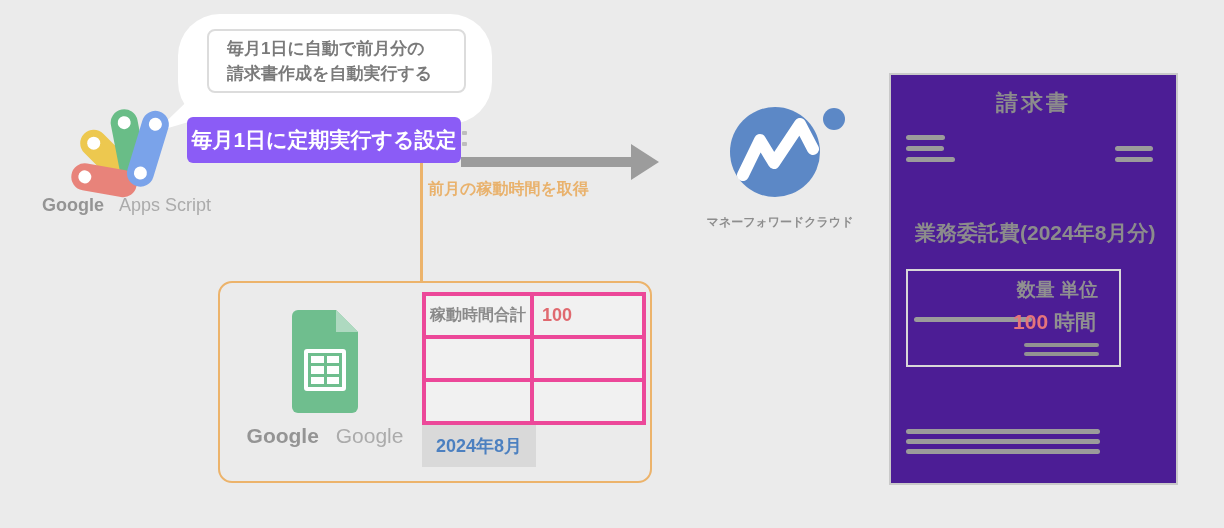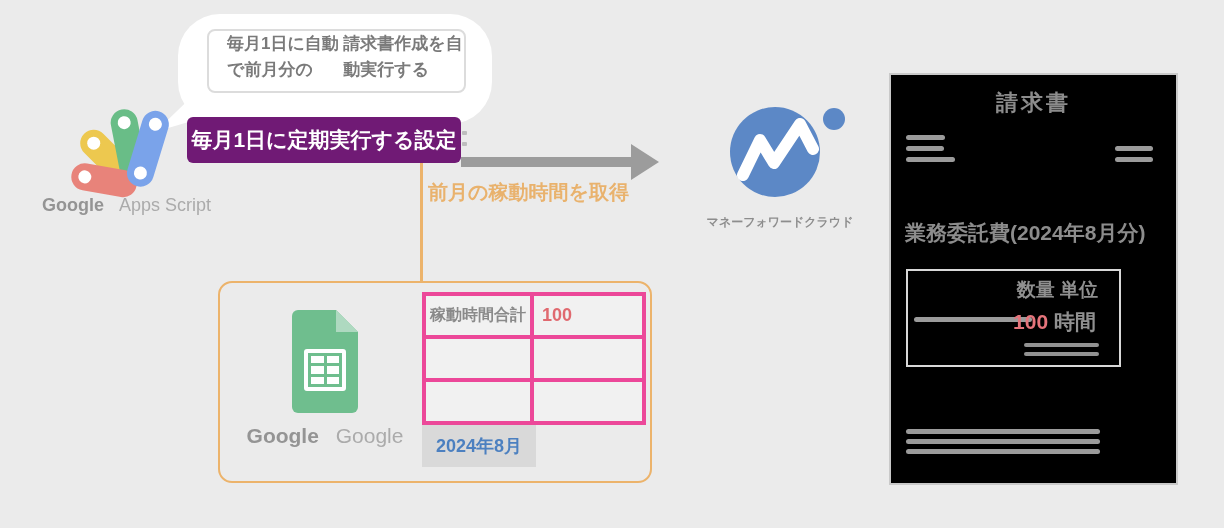--- a/index.html
+++ b/index.html
@@ -5,46 +5,46 @@
   html,body{margin:0;padding:0;}
   body{background:#ebebeb;font-family:"Liberation Sans","DejaVu Sans",sans-serif;}
   .canvas{position:relative;width:1224px;height:528px;background:#ebebeb;overflow:hidden;}
   .abs{position:absolute;}
 
   
   .bubble-body{left:178px;top:14px;width:314px;height:110px;background:#fff;border-radius:42px;z-index:2;}
   .bubble-tail{left:150px;top:84px;width:110px;height:52px;background:#fff;
     clip-path:polygon(50% 0,91% 38%,5% 92%);z-index:2;}
   .bubble-inner{left:207px;top:29px;width:259px;height:64px;background:#fff;border:2px solid #dcdcdc;
-    border-radius:8px;z-index:3;display:flex;justify-content:center;
+    border-radius:8px;z-index:3;display:flex;flex-direction:column;justify-content:center;
     padding-left:18px;box-sizing:border-box;font-size:17px;font-weight:700;color:#7a7a7a;line-height:1.5;}
 
   
   .gas-logo{left:60px;top:100px;width:150px;height:95px;z-index:4;}
   .petal{position:absolute;left:63px;top:8px;width:27px;height:78px;border-radius:14px;transform-origin:50% 100%;}
   .petal::after{content:"";position:absolute;left:7px;top:7px;width:13px;height:13px;border-radius:50%;background:#fff;}
   .p-red{height:66px;top:20px;background:#e8837a;transform:rotate(-80deg);z-index:3;}
   .p-yellow{height:74px;top:12px;background:#edc84f;transform:rotate(-45deg);z-index:1;}
   .p-green{background:#69bd87;transform:rotate(-11deg);z-index:2;}
   .p-blue{background:#7aa3ea;transform:rotate(17deg);z-index:4;}
   .p-blue::before{content:"";position:absolute;left:7px;bottom:7px;width:13px;height:13px;border-radius:50%;background:#fff;}
   .gas-label{left:42px;top:195px;font-size:18px;white-space:nowrap;}
   .brand-bold{color:#949494;font-weight:600;}
   .brand-light{color:#ababab;margin-left:11px;}
 
   
-  .banner{left:187px;top:117px;width:274px;height:46px;background:#701a75;border-radius:6px;z-index:6;
+  .banner{left:187px;top:117px;width:274px;height:46px;background:#8b5cf6;border-radius:6px;z-index:6;
     display:flex;align-items:center;justify-content:center;color:#fff;font-size:21px;font-weight:700;white-space:nowrap;}
   .frag{background:#bdbdbd;width:5px;height:4px;border-radius:1px;z-index:1;}
 
   
   .arrow-shaft{left:461px;top:157px;width:170px;height:10px;background:#9c9c9c;z-index:1;}
   .arrow-head{left:631px;top:144px;width:0;height:0;border-top:18px solid transparent;
     border-bottom:18px solid transparent;border-left:28px solid #9c9c9c;z-index:1;}
-  .arrow-caption{left:428px;top:179px;font-size:20px;font-weight:700;color:#e9b26d;white-space:nowrap;}
+  .arrow-caption{left:428px;top:179px;font-size:16px;font-weight:700;color:#e9b26d;white-space:nowrap;}
 
   
   .api-box{left:665px;top:105px;width:58px;height:98px;background:#bdcfee;border-radius:9px;
     display:flex;align-items:center;justify-content:center;color:#7493cf;font-size:20px;font-weight:700;}
   .mf-logo{left:730px;top:107px;width:118px;height:93px;}
   .mf-label{left:660px;top:214px;width:240px;text-align:center;font-size:12px;font-weight:700;color:#8d8d8d;white-space:nowrap;}
 
   
   .orange-vline{left:420px;top:163px;width:3px;height:118px;background:#ecb36b;z-index:1;}
   .orange-box{left:218px;top:281px;width:434px;height:202px;border:2.5px solid #ecb36b;border-radius:14px;box-sizing:border-box;}
@@ -61,25 +61,25 @@
   
   .mini-table{left:422px;top:292px;width:224px;height:133px;background:#ec4899;box-sizing:border-box;padding:4px;
     display:grid;grid-template-columns:104px 1fr;grid-template-rows:1fr 1fr 1fr;gap:4px;}
   .tcell{background:#f1f1f1;display:flex;align-items:center;}
   .tcell.hdr{justify-content:center;font-size:16px;font-weight:700;color:#8a8a8a;white-space:nowrap;}
   .tcell.val{padding-left:8px;font-size:18px;font-weight:700;color:#e0696f;}
   .sheet-tab{left:422px;top:425px;width:114px;height:42px;background:#d9d9d9;display:flex;align-items:center;
     justify-content:center;font-size:18px;font-weight:700;color:#4c80c0;white-space:nowrap;}
 
   
-  .invoice{left:889px;top:73px;width:289px;height:412px;background:#000000;border:2px solid #c9c9c9;box-sizing:border-box;}
+  .invoice{left:889px;top:73px;width:289px;height:412px;background:#4c1d95;border:2px solid #c9c9c9;box-sizing:border-box;}
   .invoice .inner{position:absolute;}
   .inv-title{left:0;right:0;top:13px;text-align:center;font-size:22px;font-weight:700;color:#8c8c8c;letter-spacing:3px;}
   .ln{position:absolute;background:#9b9b9b;height:5px;border-radius:3px;}
-  .inv-heading{left:14px;top:144px;font-size:21px;font-weight:700;color:#8c8c8c;white-space:nowrap;}
+  .inv-heading{left:24px;top:144px;font-size:21px;font-weight:700;color:#8c8c8c;white-space:nowrap;}
   .inv-itembox{left:15px;top:194px;width:215px;height:98px;border:2px solid #d8d8d8;box-sizing:border-box;}
   .inv-colhdr{position:absolute;right:21px;top:6px;font-size:19px;font-weight:700;color:#909090;white-space:nowrap;}
   .inv-qty{position:absolute;right:23px;top:37px;font-size:21px;font-weight:700;white-space:nowrap;margin-left:44px;}
   .qty-red{color:#e5747b;}
   .unit-gray{color:#909090;}
   .sline{position:absolute;background:#929292;height:4px;border-radius:2px;}
 </style>
 </head>
 <body>
 

